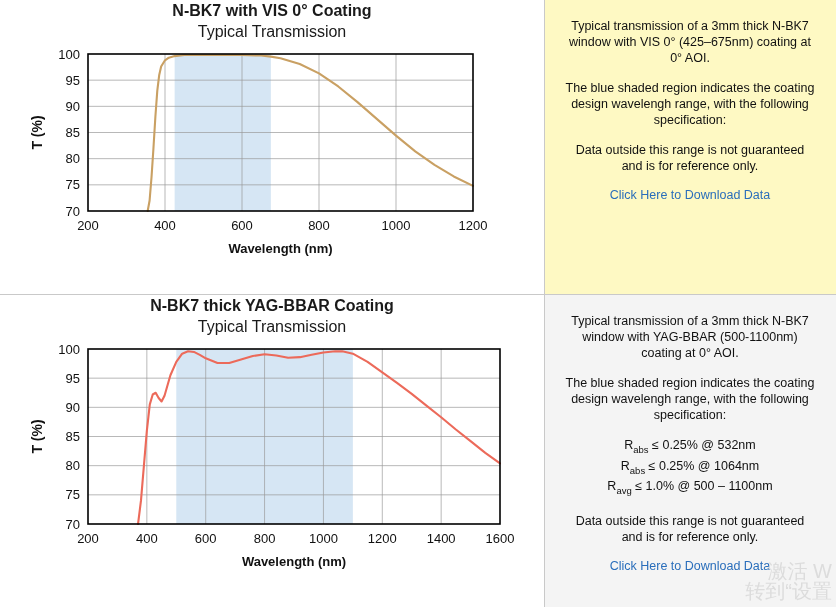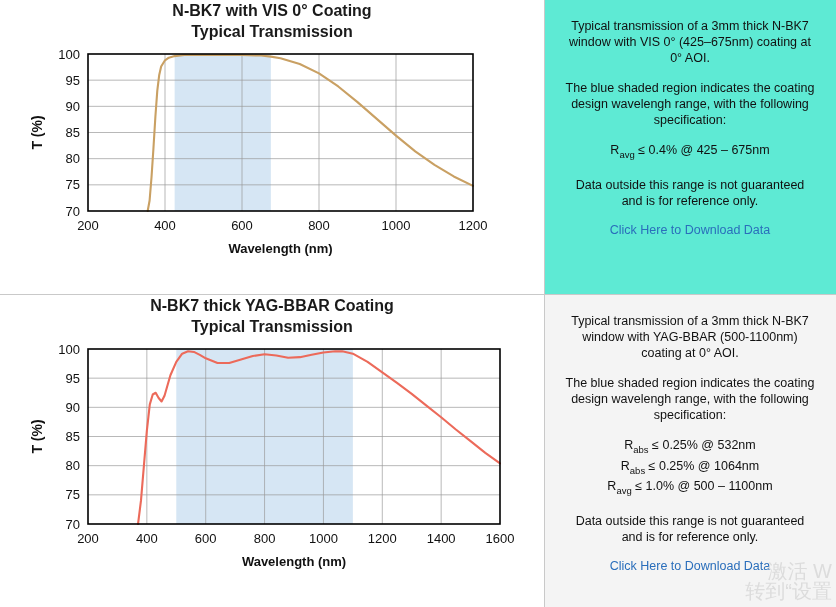--- a/index.html
+++ b/index.html
@@ -22,36 +22,36 @@
     box-sizing:border-box;
   }
   .side-cell{
     width:292px;height:100%;
     background:#f4f4f4;
     box-sizing:border-box;
     padding:18px 20px 10px 20px;
     position:relative;
   }
   .panel-bottom .side-cell{background:#f4f4f4;}
-  .panel-top .side-cell{background:#5eead4;}
+  .panel-top .side-cell{background:#fef9c3;}
 
   .divider-h{
     position:absolute;left:0;top:294px;width:836px;height:1px;background:#c9c9c9;
   }
   .divider-v1{position:absolute;left:544px;top:0;width:1px;height:294px;background:#c9c9c9;}
   .divider-v2{position:absolute;left:544px;top:295px;width:1px;height:312px;background:#c9c9c9;}
 
   .chart-title{
     text-align:center;
     font-weight:bold;
     color:#1a1a1a;
     font-size:16px;
     line-height:21px;
   }
-  .chart-title .l2{font-weight:bold;}
+  .chart-title .l2{font-weight:normal;}
 
   .plot-wrap{position:relative;}
 
   .side-text{
     font-size:12.5px;
     color:#111;
     line-height:16px;
     text-align:center;
     margin:0 0 14px 0;
   }
@@ -123,21 +123,20 @@
             <text x="396" y="188" text-anchor="middle" font-family="&quot;Liberation Sans&quot;, sans-serif" font-size="13" fill="#111">1000</text>
             <text x="473" y="188" text-anchor="middle" font-family="&quot;Liberation Sans&quot;, sans-serif" font-size="13" fill="#111">1200</text>
             <text x="280.5" y="211" text-anchor="middle" font-family="&quot;Liberation Sans&quot;, sans-serif" font-size="13" font-weight="bold" fill="#111">Wavelength  (nm)</text>
             <text x="0" y="0" text-anchor="middle" font-family="&quot;Liberation Sans&quot;, sans-serif" font-size="14" font-weight="bold" fill="#111" transform="translate(42,90.5) rotate(-90)">T (%)</text>
           </svg>
       </div>
     </div>
     <div class="side-cell">
       <p class="side-text">Typical transmission of a 3mm thick N-BK7 window with VIS 0° (425–675nm) coating at 0° AOI.</p>
       <p class="side-text">The blue shaded region indicates the coating design wavelengh range, with the following specification:</p>
-      <p class="side-spec" id="specs-0">R<sub>avg</sub> ≤ 0.4% @ 425 – 675nm</p>
       <p class="side-text">Data outside this range is not guaranteed and is for reference only.</p>
       <a class="side-link" href="#">Click Here to Download Data</a>
     </div>
   </div>
 
   <div class="panel panel-bottom">
     <div class="chart-cell">
       <div class="chart-title">
         <div>N-BK7 thick YAG-BBAR Coating</div>
         <div class="l2">Typical Transmission</div>

